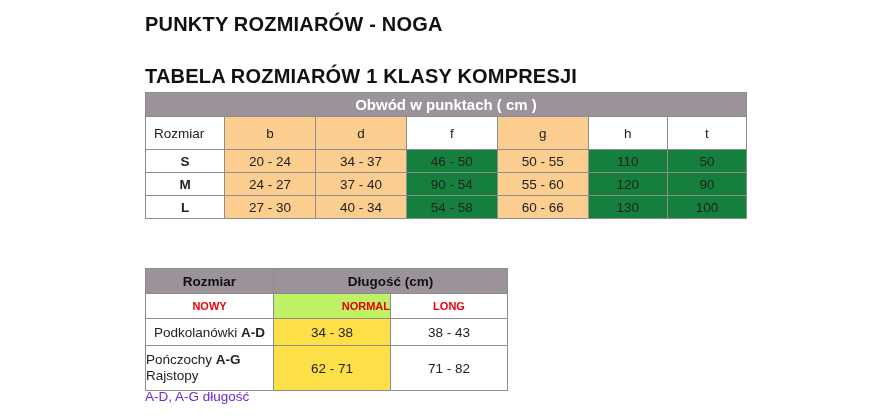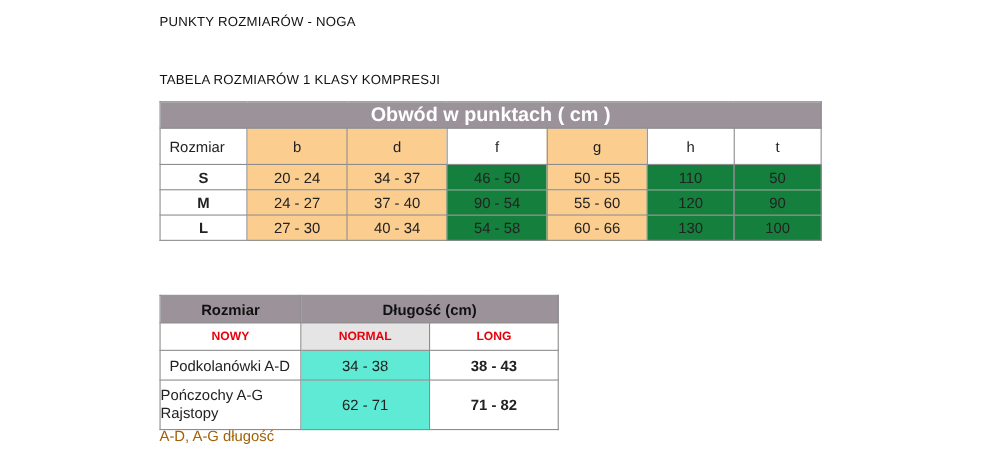--- a/index.html
+++ b/index.html
@@ -15,22 +15,22 @@
     position: relative;
     overflow: hidden;
   }
   .page {
     position: relative;
     width: 893px;
     height: 415px;
   }
   .heading {
     position: absolute;
-    font-weight: normal;
-    font-size: 12px;
+    font-weight: bold;
+    font-size: 20px;
     color: #111111;
     letter-spacing: 0.2px;
     white-space: nowrap;
   }
   #title-1 { left: 145px; top: 13px; }
   #title-2 { left: 145px; top: 65px; }
 
   table {
     border-collapse: collapse;
     table-layout: fixed;
@@ -50,21 +50,21 @@
   #table-1 {
     position: absolute;
     left: 145px;
     top: 92px;
     width: 602px;
   }
   #table-1 .banner {
     background: #9b9399;
     color: #ffffff;
     font-weight: bold;
-    font-size: 18px;
+    font-size: 15px;
     height: 23px;
   }
   #table-1 .rowlabel-head {
     text-align: left;
     padding-left: 8px;
     background: #ffffff;
     font-size: 13.5px;
   }
   #table-1 .colhead {
     background: #ffffff;
@@ -100,42 +100,43 @@
     height: 24px;
   }
   #table-2 .red {
     color: #e8000b;
     font-weight: bold;
     font-size: 11px;
     height: 24px;
     background: #ffffff;
   }
   #table-2 .red.hl {
-    background: #e5e5e5;
+    background: #bef264;
+    text-align: right;
   }
   #table-2 .namecell {
     text-align: left;
     padding-left: 8px;
     background: #ffffff;
     height: 26px;
   }
-  #table-2 .namecell b { font-weight: normal; }
+  #table-2 .namecell b { font-weight: bold; }
   #table-2 .namecell.center {
     padding-left: 0;
     line-height: 16px;
   }
-  #table-2 td.hl { background: #5eead4; }
-  #table-2 td.plain { background: #ffffff; font-weight: bold; }
+  #table-2 td.hl { background: #fde047; }
+  #table-2 td.plain { background: #ffffff; }
 
   .footnote {
     position: absolute;
     left: 145px;
     top: 389px;
     font-size: 13.5px;
-    color: #a16207;
+    color: #6d28d9;
     white-space: nowrap;
   }
 </style>
 </head>
 <body>
 
 <div class="page">
 
   <div class="heading" id="title-1">PUNKTY ROZMIARÓW - NOGA</div>
   <div class="heading" id="title-2">TABELA ROZMIARÓW 1 KLASY KOMPRESJI</div>

